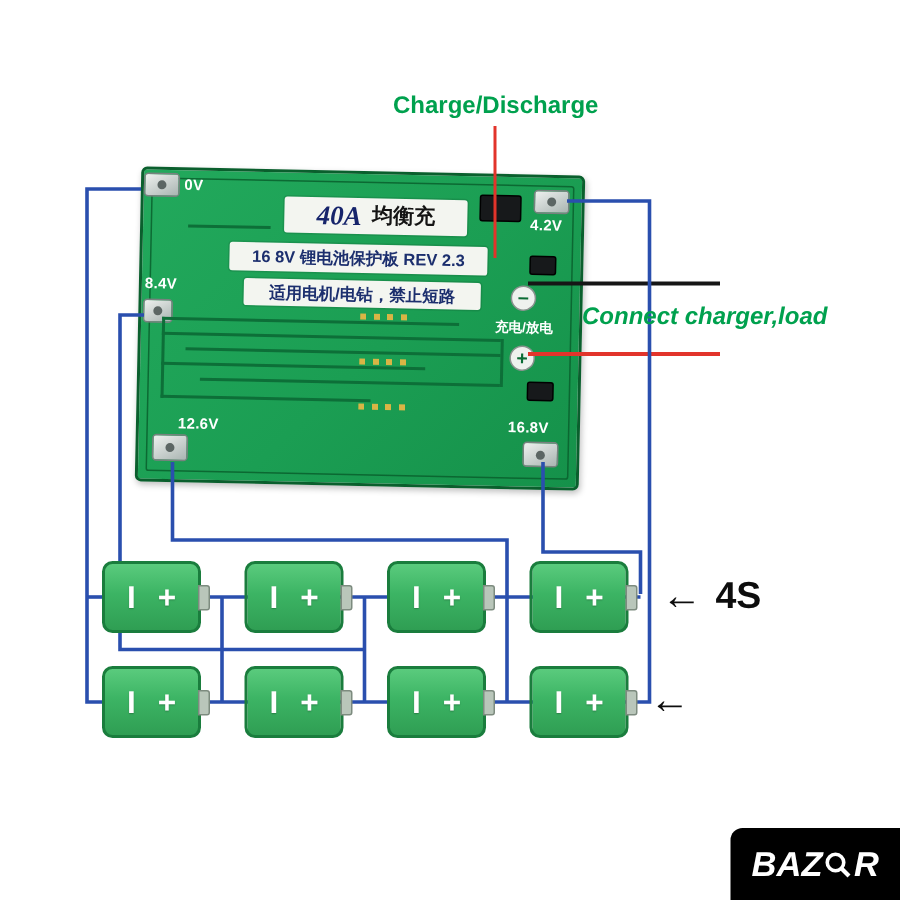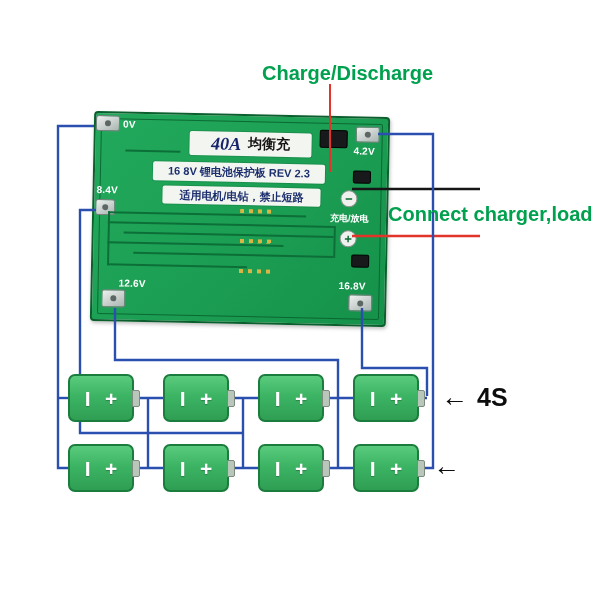--- a/index.html
+++ b/index.html
@@ -50,22 +50,22 @@
   .ic{position:absolute;background:#17191b;border:1px solid #000;border-radius:2px;}
   .trace{position:absolute;background:#0d6f38;}
   .viarow{position:absolute;height:4px;
        background:repeating-linear-gradient(90deg,#d9b545 0 4px,transparent 4px 9px);}
 
   
   .wires{position:absolute;left:0;top:0;z-index:2;pointer-events:none;}
 
   
   .ann{position:absolute;font-weight:bold;color:#00a14e;z-index:3;white-space:nowrap;}
-  #ann-cd{left:262px;top:62px;font-size:20px;}
-  #ann-cc{left:388px;top:203px;font-size:20px;}
+  #ann-cd{left:262px;top:62px;font-size:16px;}
+  #ann-cc{left:388px;top:203px;font-size:16px;font-style:italic;}
 
   
   .battery{position:absolute;width:66px;height:48px;box-sizing:border-box;z-index:3;
        background:linear-gradient(180deg,#5acb7d 0%,#3cb464 45%,#2f9e53 100%);
        border:2px solid #1a7d3d;border-radius:7px;
        display:flex;align-items:center;justify-content:space-evenly;}
   .r1{top:374px;} .r2{top:444px;}
   .c1{left:68px;} .c2{left:163px;} .c3{left:258px;} .c4{left:353px;}
   .bsym{font-size:21px;font-weight:bold;color:#fff;line-height:1;
        text-shadow:0 1px 1px rgba(0,0,0,.25);}
@@ -208,14 +208,22 @@
   </div>
 
   <div class="rowlbl" id="lbl4s">
     <span class="arrow">←</span>
     <span>4S</span>
   </div>
   <div class="rowlbl" id="lbl2p">
     <span class="arrow">←</span>
   </div>
 
+  <div id="watermark">
+    <span>BAZ</span>
+    <svg width="19" height="19" viewBox="0 0 19 19">
+      <circle cx="8" cy="8" r="5.5" fill="none" stroke="#fff" stroke-width="2.4"></circle>
+      <line x1="12" y1="12" x2="17" y2="17" stroke="#fff" stroke-width="2.8"></line>
+    </svg>
+    <span>R</span>
+  </div>
 
 </div>
 
 </body></html>

